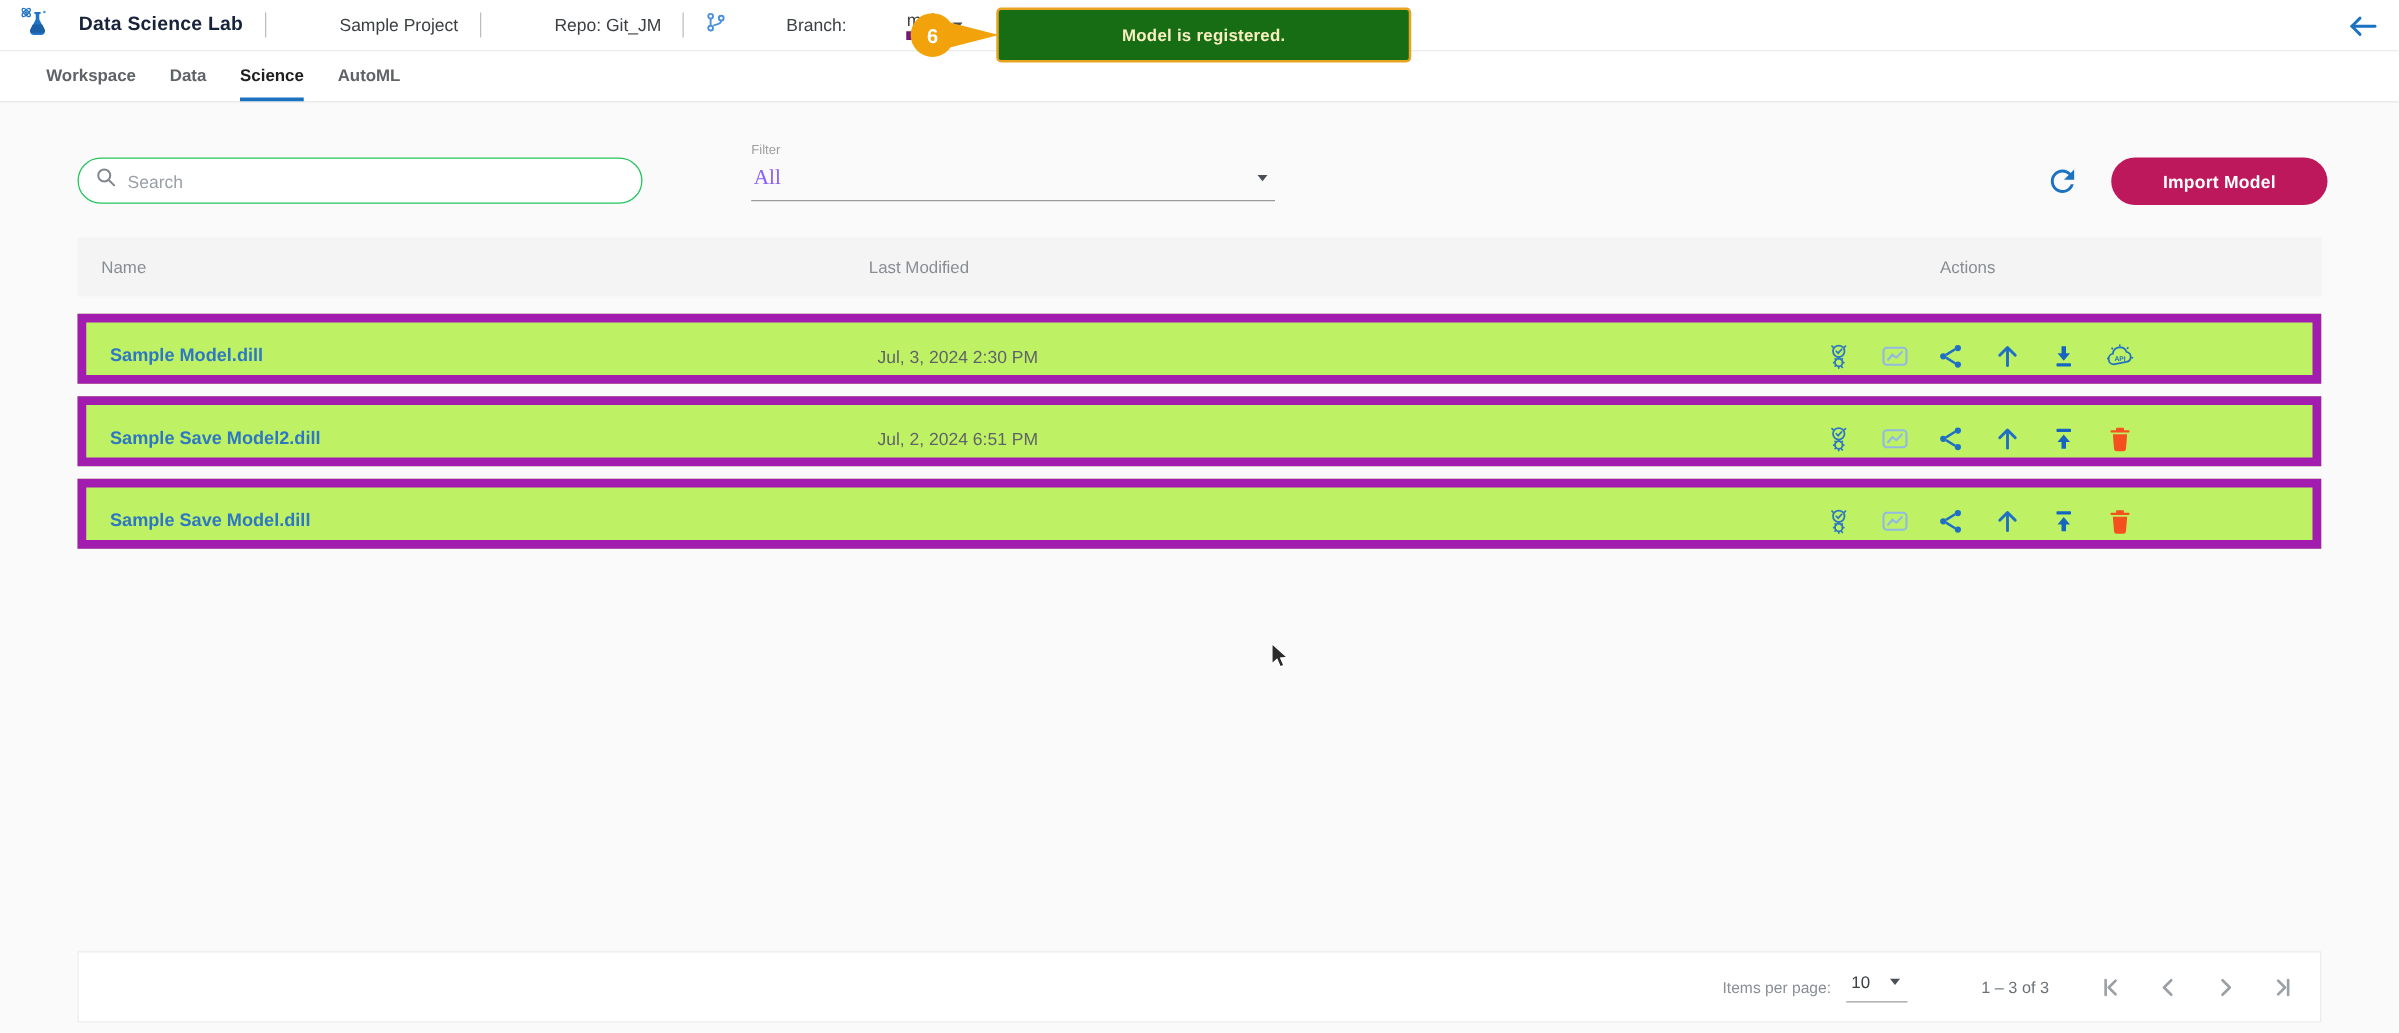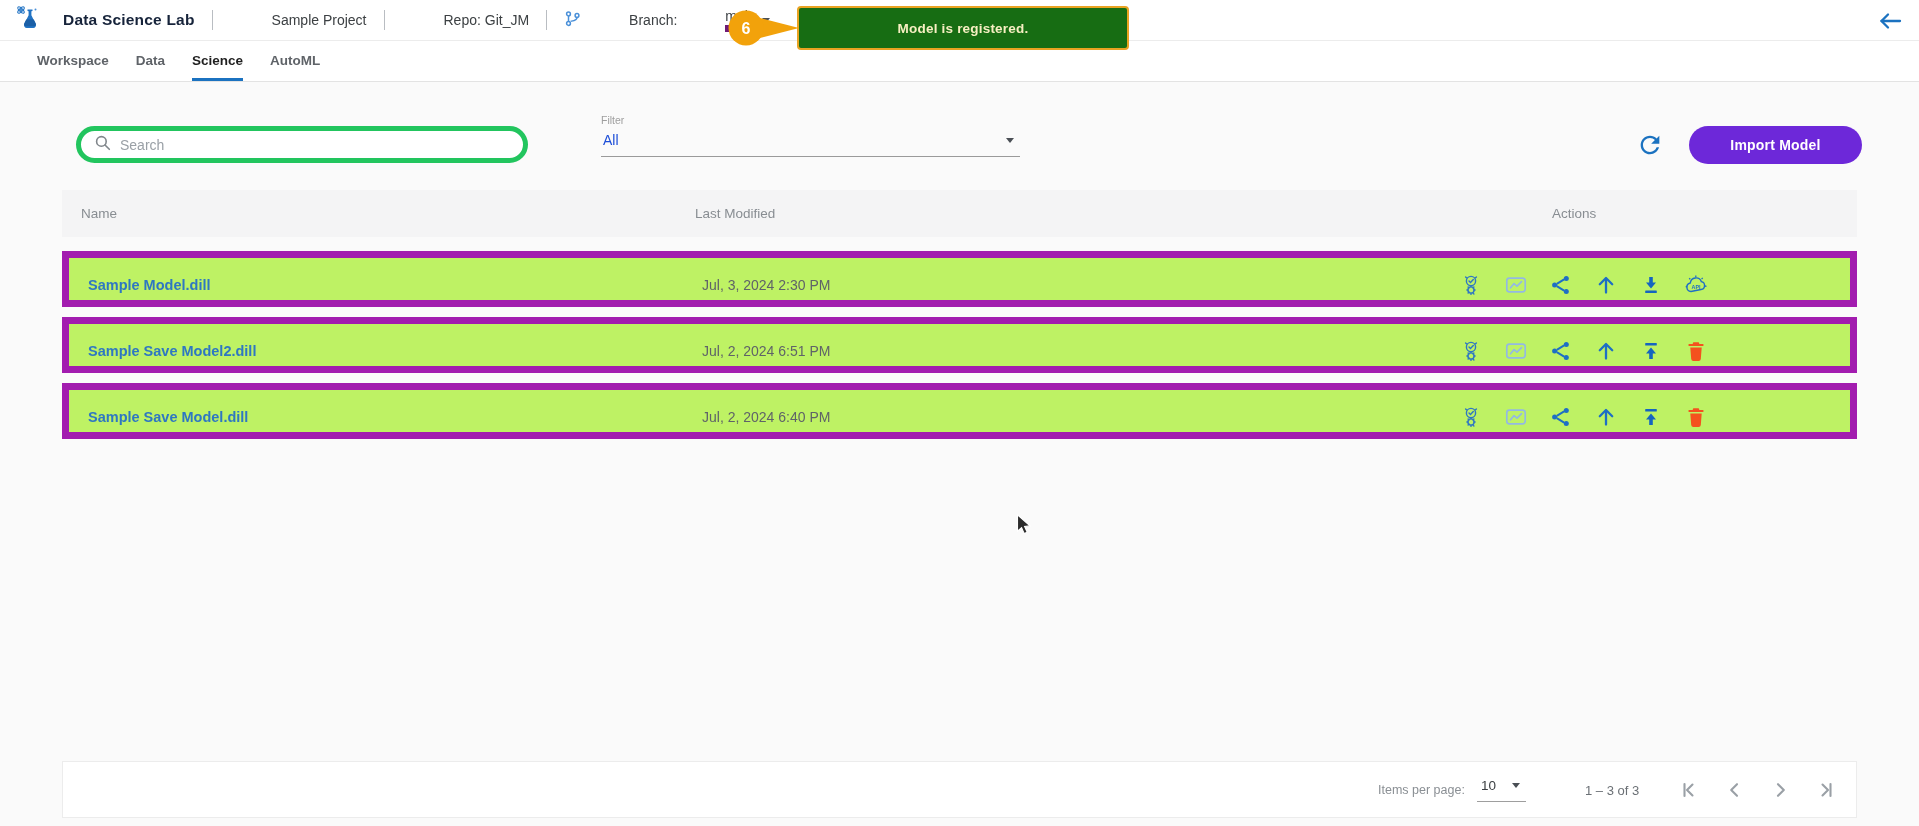--- a/index.html
+++ b/index.html
@@ -41,36 +41,36 @@
     position:absolute; top:41px; left:0; width:1919px; height:41px;
     background:#fff; border-bottom:1px solid #e3e3e3;
     display:flex; align-items:stretch; padding-left:37px; gap:27px; z-index:2;
   }
   .tab { display:flex; align-items:center; font-size:13.5px; font-weight:600; color:#5f6368;
          border-bottom:3px solid transparent; padding-top:2px; cursor:pointer; }
   .tab.active { color:#1f1f1f; border-bottom-color:#1b72c0; }
 
   
   .search-box {
-    position:absolute; left:76px; top:126px; width:452px; height:37px;
-    background:#fff; border:5px solid #22c55e; border-radius:19px;
+    position:absolute; left:62px; top:126px; width:452px; height:37px;
+    background:#fff; border:1px solid #22c55e; border-radius:19px;
     display:flex; align-items:center; padding-left:13px; gap:8px;
   }
   .search-box input { border:none; outline:none; flex:1; font-size:14px; color:#3c4043; background:transparent; font-family:inherit; }
   .search-box input::placeholder { color:#9aa0a6; }
 
   .filter-sel { position:absolute; left:601px; top:114px; width:419px; cursor:pointer; }
   .filter-label { font-size:10.5px; color:#9e9e9e; }
   .filter-row { display:flex; align-items:center; justify-content:space-between; margin-top:6px; padding:0 6px 8px 2px; border-bottom:1px solid #9a9a9a; }
-  .filter-value { font-size:14px; color:#1d4ed8; }
+  .filter-value { font-size:17px; color:#8b5cf6;font-family:Liberation Serif, serif; }
 
   .refresh-btn { position:absolute; left:1636px; top:131px; width:28px; height:28px; cursor:pointer; }
   .import-btn {
     position:absolute; left:1689px; top:126px; width:173px; height:38px;
-    background:#6d28d9; border:none; border-radius:19px; cursor:pointer;
+    background:#be185d; border:none; border-radius:19px; cursor:pointer;
     color:#fff; font-size:14px; font-weight:700; font-family:inherit; letter-spacing:.2px;
   }
 
   
   .thead {
     position:absolute; left:62px; top:190px; width:1795px; height:47px;
     background:#f4f4f5; font-size:13.5px; color:#888d92;
   }
   .thead span { position:absolute; top:0; line-height:47px; }
   .th-name { left:19px; } .th-mod { left:633px; } .th-actions { left:1490px; }
@@ -291,21 +291,20 @@
       <svg width="24" height="24" viewBox="0 0 24 24" fill="#f4511e">
         <path d="M9.8 3.2h4.4a1 1 0 0 1 1 1v.9h3.5a.95.95 0 1 1 0 1.9H5.3a.95.95 0 1 1 0-1.9h3.5v-.9a1 1 0 0 1 1-1z"></path>
         <path d="M6.3 8.4h11.4l-.9 11.5a2.2 2.2 0 0 1-2.2 2H9.4a2.2 2.2 0 0 1-2.2-2z"></path>
       </svg>
     </span>
   </div>
 </div>
 
 <div class="row row-3">
   <a class="cell-name">Sample Save Model.dill</a>
-  <span class="cell-mod">Jul, 2, 2024 6:40 PM</span>
   <div class="actions">
     <span class="aicon">
       <svg width="24" height="24" viewBox="0 0 24 24" fill="none" stroke="#2e77c2" stroke-width="1.4" stroke-linecap="round">
         <circle cx="12" cy="8" r="4.6"></circle>
           <path d="M10 8l1.5 1.5 2.8-3"></path>
         <path d="M6.6 3.9l.9.9M17.4 3.9l-.9.9"></path>
         <circle cx="12" cy="17" r="3.1"></circle>
         <path d="M12 12.6v1.2M12 20.2v1.2M7.9 17h1.2M14.9 17h1.2M9.1 14.1l.9.9M14 20l.9.9M14.9 14.1l-.9.9M9.1 19.9l.9-.9"></path>
       </svg>
     </span>

